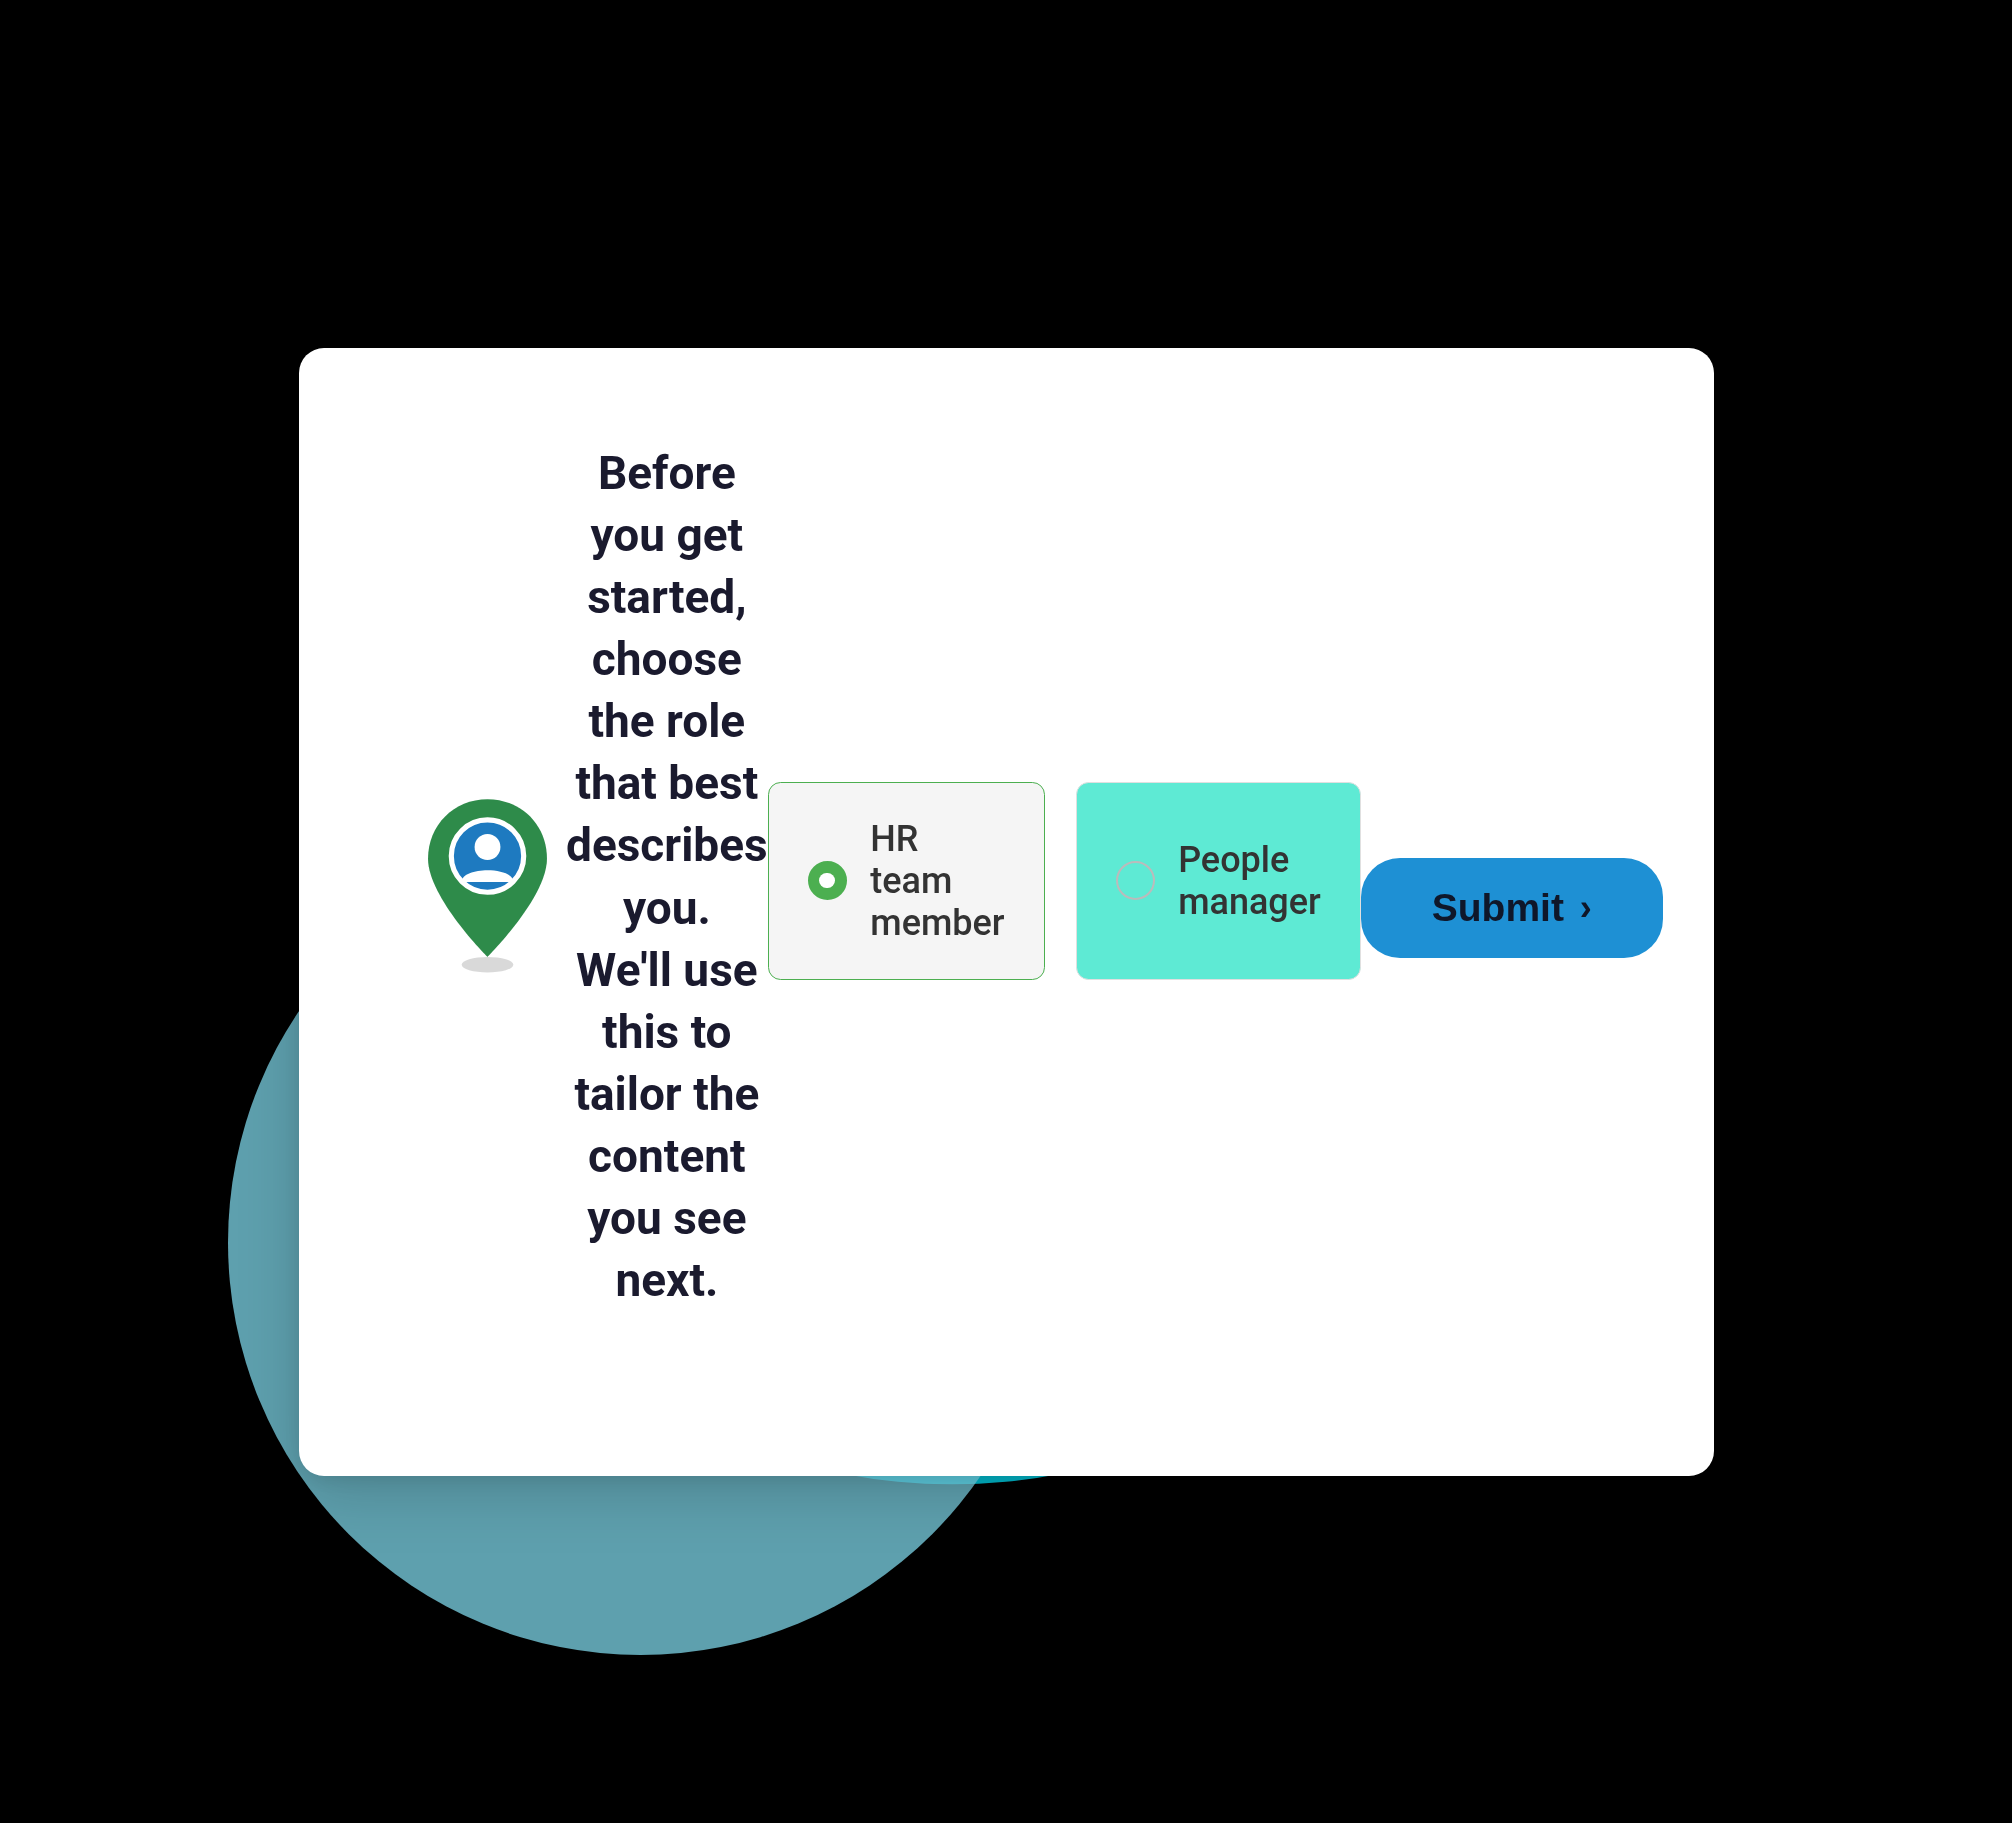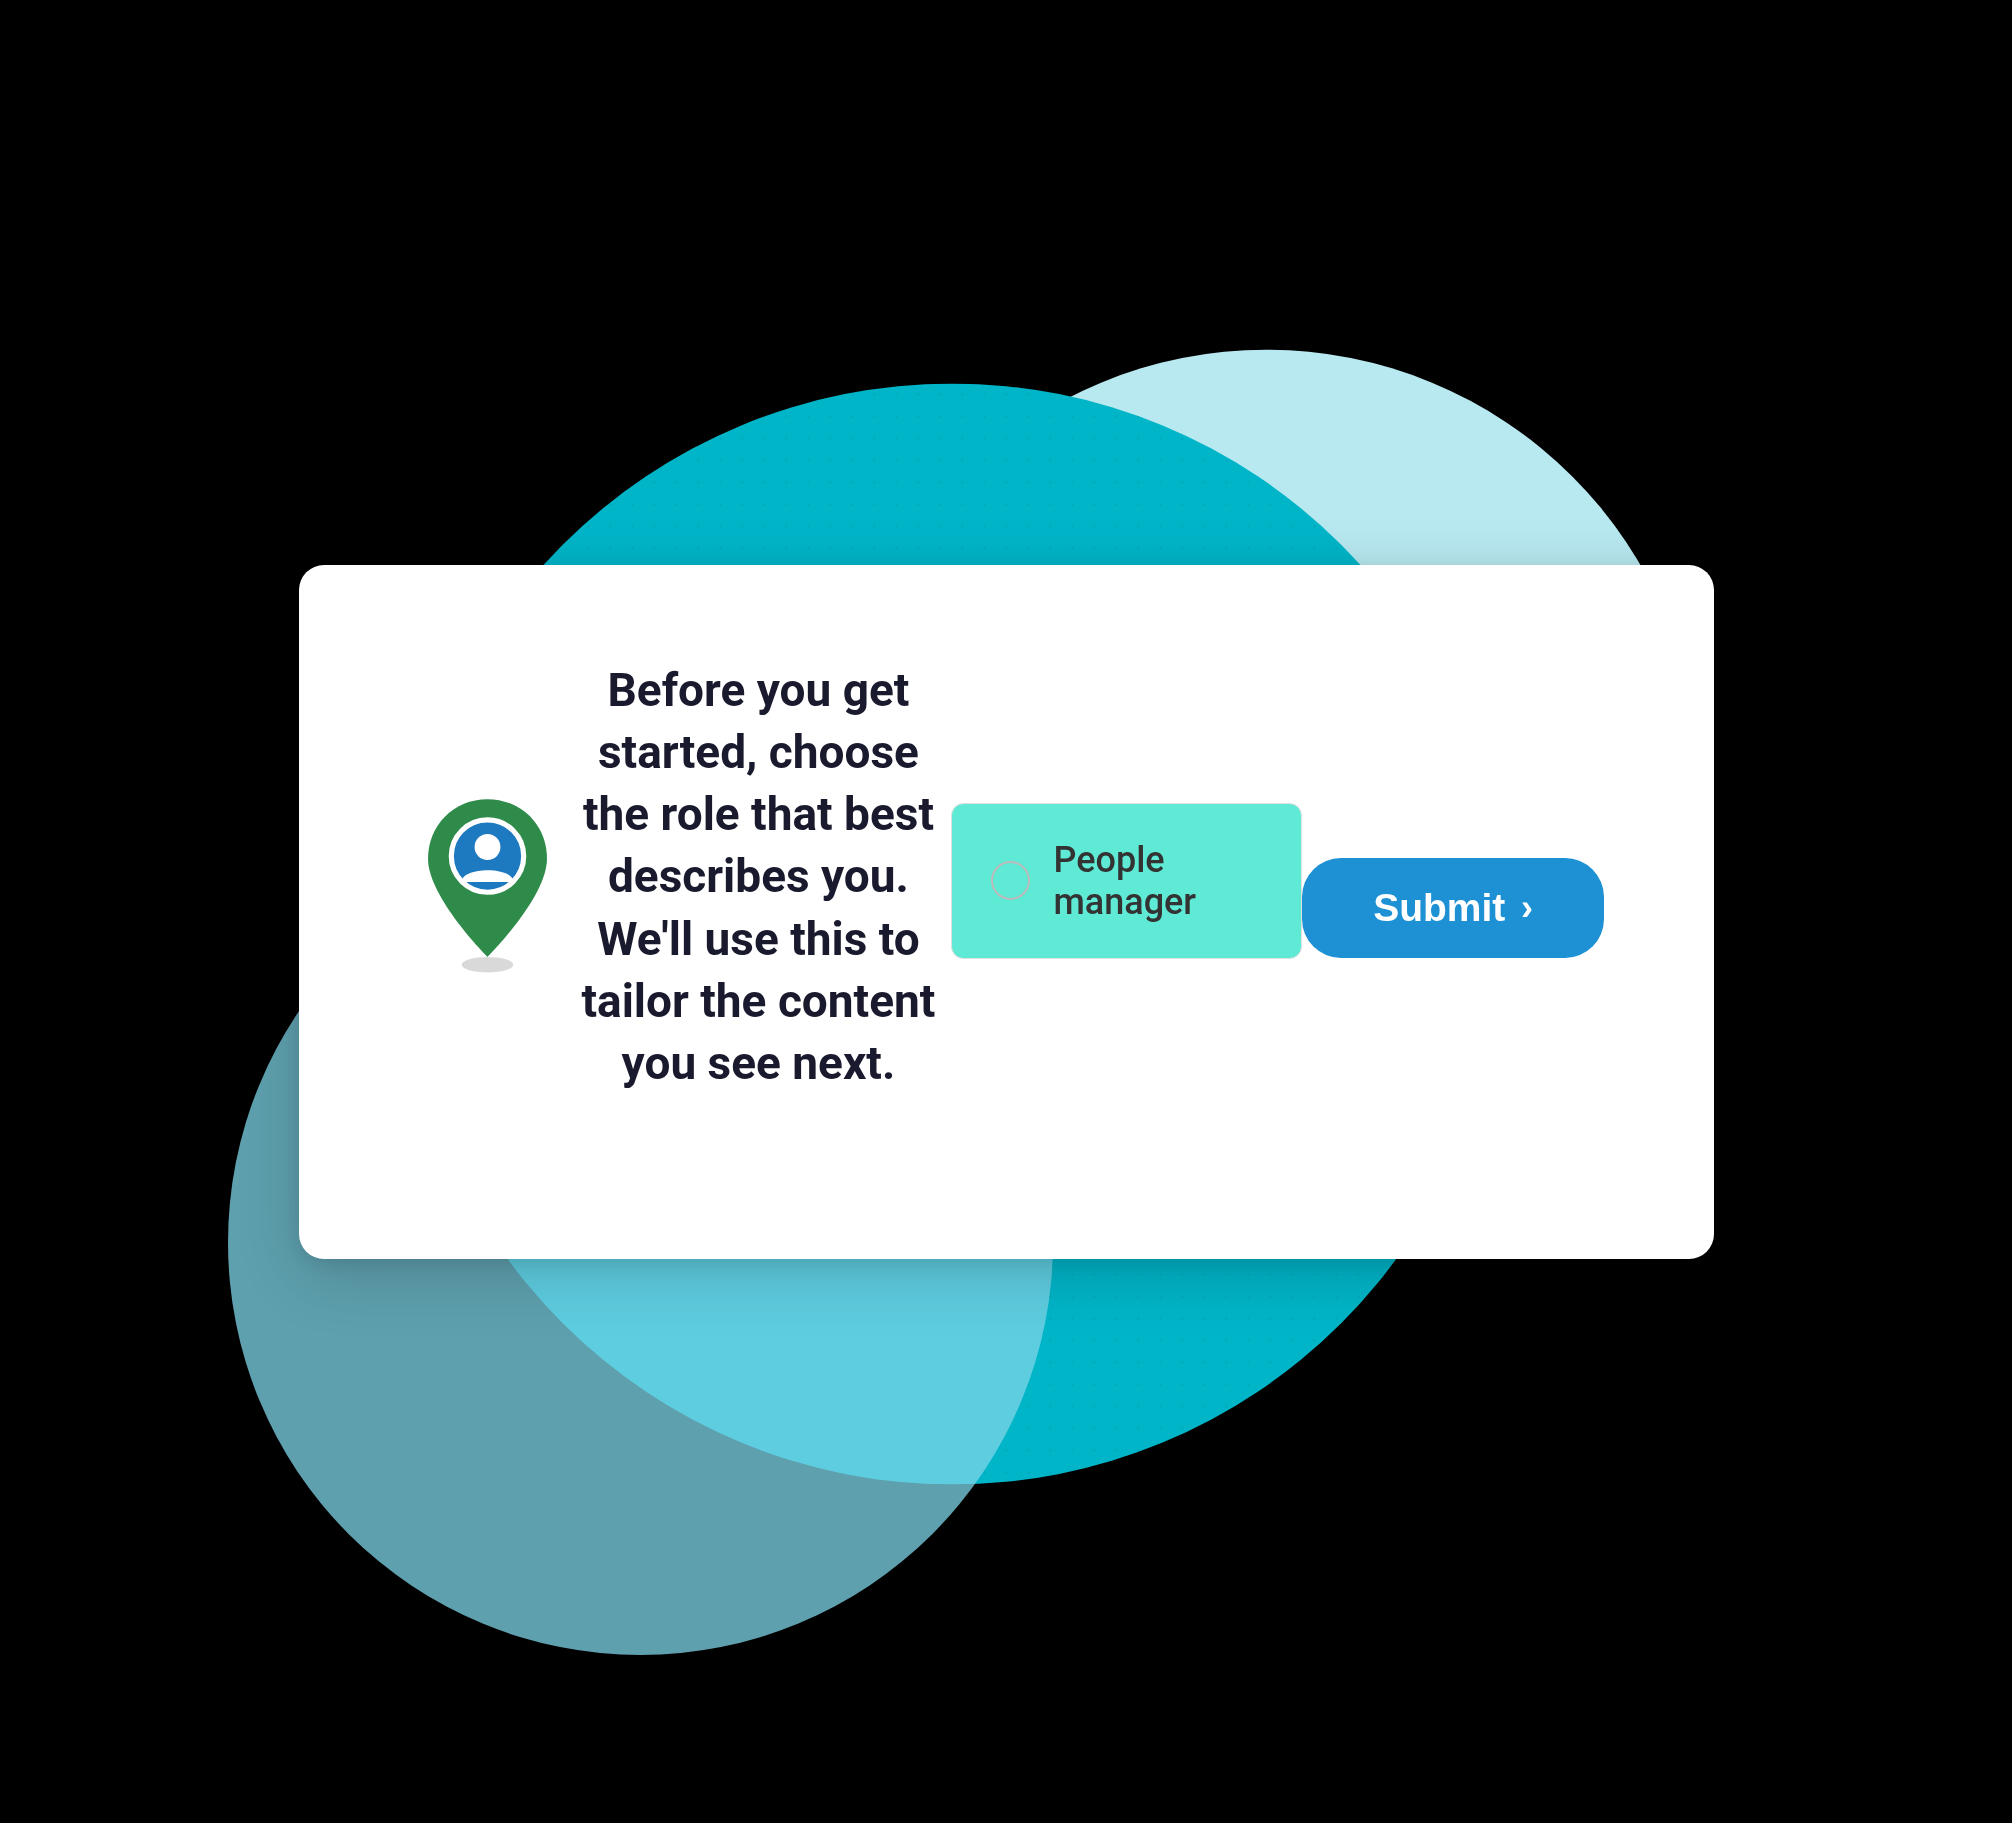--- a/index.html
+++ b/index.html
@@ -146,21 +146,21 @@
     .radio-circle.checked::after {
       content: '';
       width: 15.7px;
       height: 15.7px;
       border-radius: 50%;
       background: #fff;
     }
 
     .submit-btn {
       background: #1e90d4;
-      color: #ffffff;
+      color: #0f172a;
       border: none;
       border-radius: 39px;
       padding: 28px 71px;
       font-size: 39px;
       font-weight: 600;
       cursor: pointer;
       display: flex;
       align-items: center;
       gap: 15.7px;
       transition: background 0.2s;
@@ -196,20 +196,26 @@
       </svg>
     </div>
 
     <div class="card-title">
       <span>Before you get started, choose the role that best describes you.</span><br>
       <span>We'll use this to tailor the content you see next.</span>
     </div>
 
     <div class="options-row">
 
+      <div class="option-btn selected">
+        <div class="radio-circle checked">
+          <div></div>
+        </div>
+        <span>HR team member</span>
+      </div>
 
       <div class="option-btn">
         <div class="radio-circle"></div>
         <span>People manager</span>
       </div>
 
     </div>
 
     <button class="submit-btn">
       <span>Submit</span>

